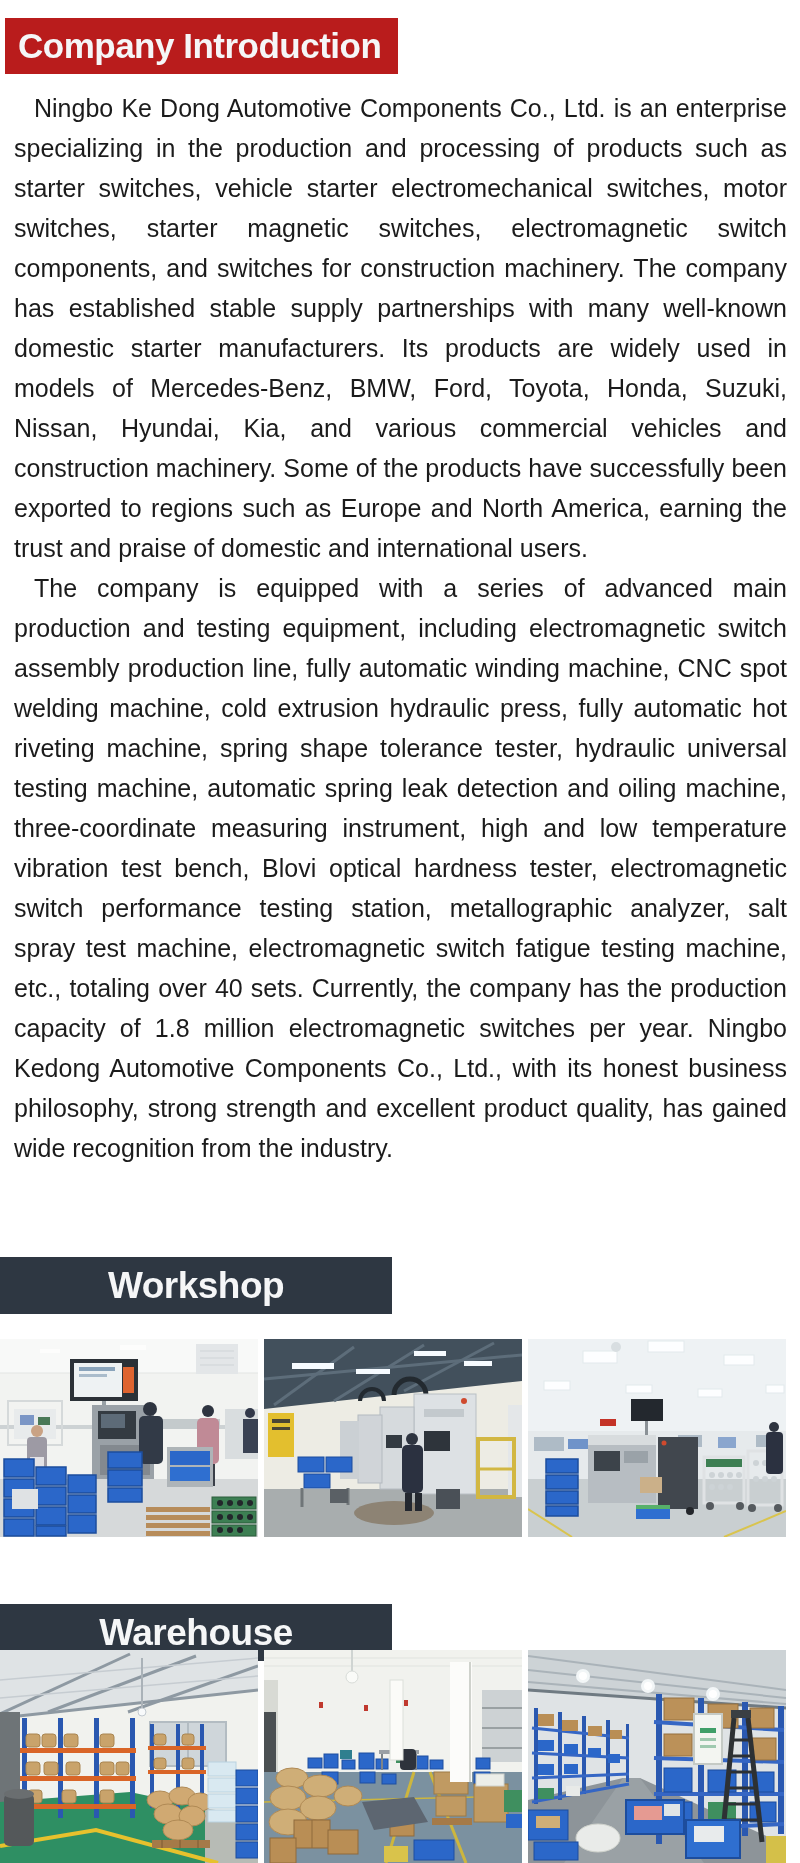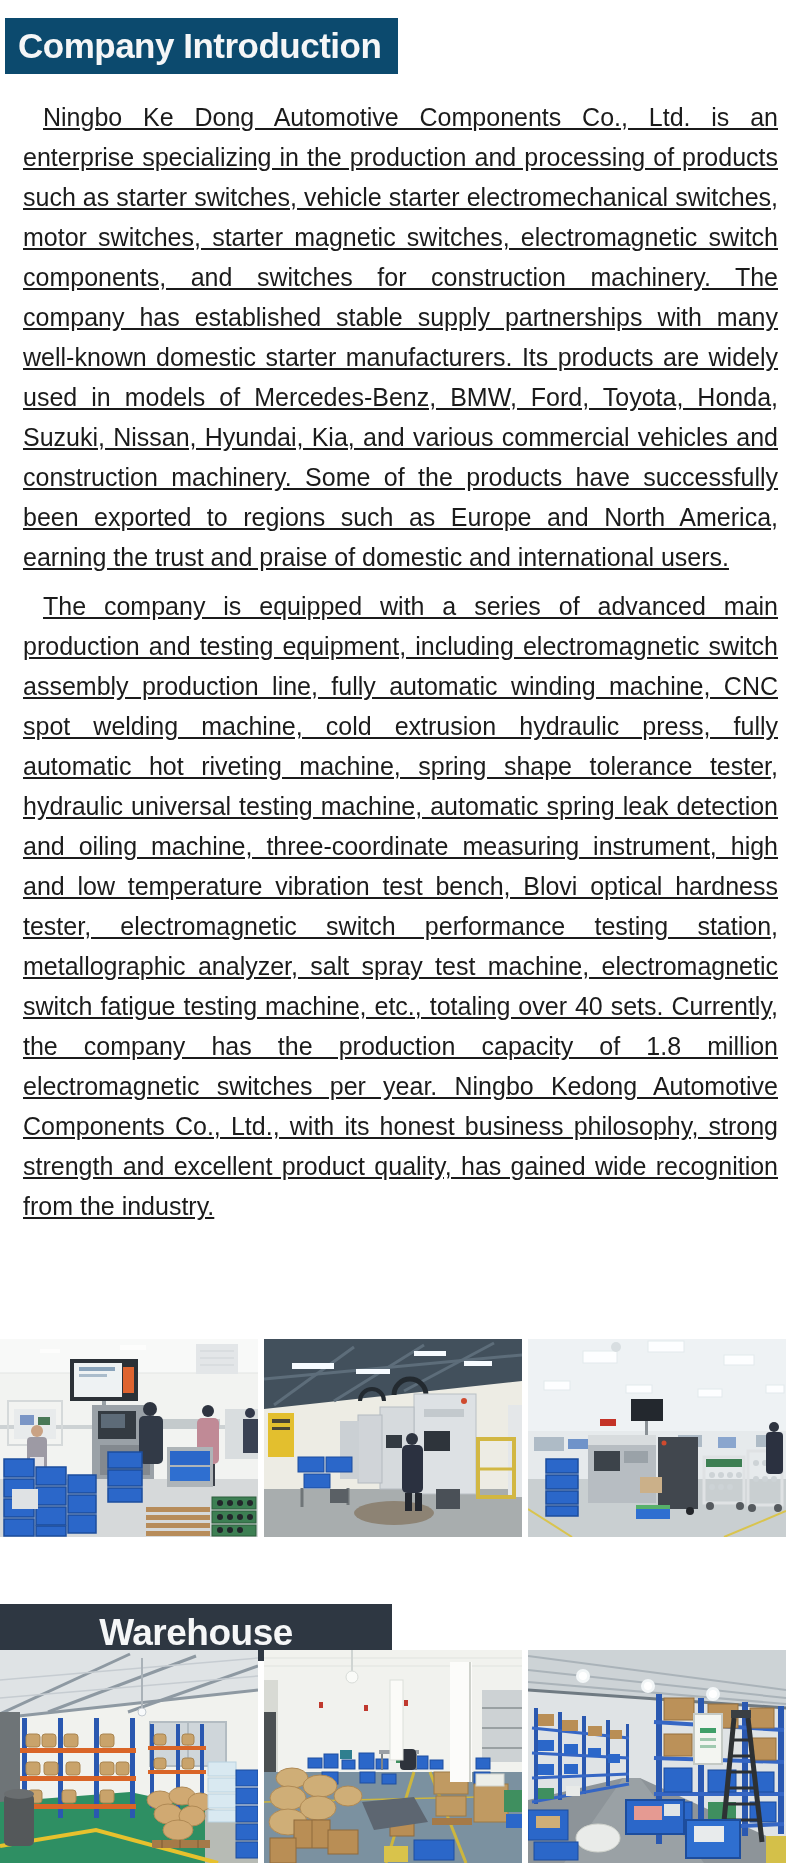--- a/index.html
+++ b/index.html
@@ -4,30 +4,30 @@
 <title>Company Introduction</title>
 <style>
   html,body{margin:0;padding:0;background:#ffffff;}
   .page{
     position:relative;width:800px;height:1863px;margin:0 auto;
     background:#ffffff;overflow:hidden;
     font-family:"Liberation Sans","DejaVu Sans",sans-serif;
   }
   .intro-bar{
     position:absolute;left:5px;top:18px;width:393px;height:56px;
-    background:#0c4a6e;color:#f5f6f7;box-sizing:border-box;
+    background:#b91c1c;color:#f5f6f7;box-sizing:border-box;
     font-size:35px;font-weight:bold;line-height:56px;
     padding-left:13px;letter-spacing:-0.5px;white-space:nowrap;
   }
   .intro-text{
     position:absolute;left:14px;top:88px;width:773px;
     font-size:25px;line-height:40px;color:#1b1b1b;
     text-align:justify;
   }
-  .intro-text p{margin:9px;text-indent:20px;text-decoration:underline;}
+  .intro-text p{margin:0;text-indent:20px;}
   .section-bar{
     position:absolute;left:0;width:392px;height:57px;
     background:#2e3742;color:#f5f6f7;
     font-size:37px;font-weight:bold;line-height:57px;
     text-align:center;letter-spacing:-0.5px;
   }
   #workshop-bar{top:1257px;}
   #warehouse-bar{top:1604px;}
   .photo-row{
     position:absolute;left:0;display:flex;gap:6px;
@@ -46,20 +46,23 @@
 
   <div class="intro-bar">
     <span>Company Introduction</span>
   </div>
 
   <div class="intro-text">
     <p>Ningbo Ke Dong Automotive Components Co., Ltd. is an enterprise specializing in the production and processing of products such as starter switches, vehicle starter electromechanical switches, motor switches, starter magnetic switches, electromagnetic switch components, and switches for construction machinery. The company has established stable supply partnerships with many well-known domestic starter manufacturers. Its products are widely used in models of Mercedes-Benz, BMW, Ford, Toyota, Honda, Suzuki, Nissan, Hyundai, Kia, and various commercial vehicles and construction machinery. Some of the products have successfully been exported to regions such as Europe and North America, earning the trust and praise of domestic and international users.</p>
     <p>The company is equipped with a series of advanced main production and testing equipment, including electromagnetic switch assembly production line, fully automatic winding machine, CNC spot welding machine, cold extrusion hydraulic press, fully automatic hot riveting machine, spring shape tolerance tester, hydraulic universal testing machine, automatic spring leak detection and oiling machine, three-coordinate measuring instrument, high and low temperature vibration test bench, Blovi optical hardness tester, electromagnetic switch performance testing station, metallographic analyzer, salt spray test machine, electromagnetic switch fatigue testing machine, etc., totaling over 40 sets. Currently, the company has the production capacity of 1.8 million electromagnetic switches per year. Ningbo Kedong Automotive Components Co., Ltd., with its honest business philosophy, strong strength and excellent product quality, has gained wide recognition from the industry.</p>
   </div>
 
+  <div class="section-bar" id="workshop-bar">
+    <span>Workshop</span>
+  </div>
 
   <div class="photo-row" id="workshop-photos">
 
     <figure class="ph-w" role="img" aria-label="workshop-assembly-line-workers-blue-crates-photo">
       <svg viewBox="0 0 258 198" preserveAspectRatio="none">
         <rect width="258" height="140" fill="#f2f3f1"></rect>
         <rect width="258" height="34" fill="#f8f9f8"></rect>
         <line x1="0" y1="34" x2="258" y2="34" stroke="#e3e5e4"></line>
         <rect x="40" y="10" width="20" height="4" fill="#fdfdfc"></rect>
         <rect x="120" y="6" width="26" height="5" fill="#fdfdfc"></rect>

